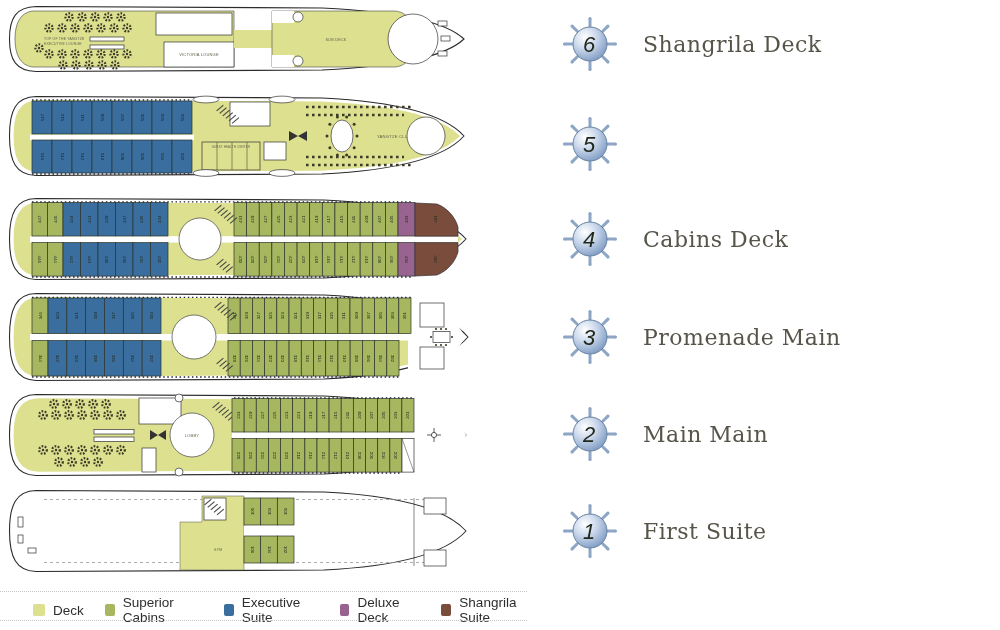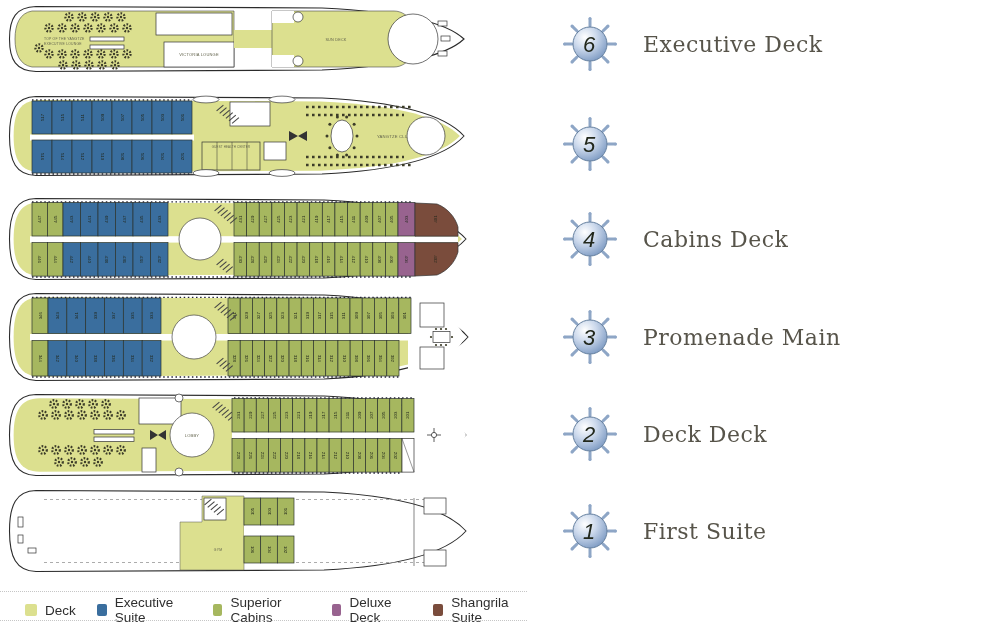--- a/index.html
+++ b/index.html
@@ -9,21 +9,21 @@
   .plan svg{display:block;}
   svg text{font-family:"Liberation Sans",sans-serif;fill:#22281c;}
   .room-label{fill:#62634c;letter-spacing:.2px;}
   .hull{fill:#ffffff;stroke:#2b2b2b;stroke-width:1.1;}
   .thin{stroke:#333;stroke-width:.7;fill:#fff;}
   .tick{stroke:#223;stroke-width:1.3;fill:none;}
   
   .deck-row{position:absolute;left:563px;display:flex;align-items:center;gap:26px;cursor:pointer;}
   .deck-name{font-family:"DejaVu Serif","Liberation Serif",serif;font-size:22px;color:#57544a;letter-spacing:.5px;}
   
-  #legend{position:absolute;left:0;top:595px;width:527px;display:flex;align-items:center;
+  #legend{position:absolute;left:8px;top:595px;width:527px;display:flex;align-items:center;
           padding-left:25px;column-gap:21px;box-sizing:border-box;}
   .legend-item{display:flex;align-items:center;gap:8px;}
   .legend-swatch{width:12px;height:12px;border-radius:2px;display:inline-block;}
   .legend-label{font-size:13.5px;color:#2e2e2e;}
   .dotted-sep{position:absolute;left:0;width:527px;border-top:1px dotted #c6c6c6;height:0;}
 </style>
 </head>
 <body>
 
 <div id="stage">
@@ -737,21 +737,21 @@
         <circle cx="45.031222920256965" cy="45.031222920256965" r="1.5" fill="#8ea6c6" stroke="none"></circle>
         <circle cx="27" cy="52.5" r="1.5" fill="#8ea6c6" stroke="none"></circle>
         <circle cx="8.968777079743038" cy="45.031222920256965" r="1.5" fill="#8ea6c6" stroke="none"></circle>
         <circle cx="1.5" cy="27.000000000000004" r="1.5" fill="#8ea6c6" stroke="none"></circle>
         <circle cx="8.968777079743035" cy="8.968777079743038" r="1.5" fill="#8ea6c6" stroke="none"></circle>
         <circle cx="26.999999999999996" cy="1.5" r="1.5" fill="#8ea6c6" stroke="none"></circle>
         <circle cx="45.03122292025696" cy="8.968777079743035" r="1.5" fill="#8ea6c6" stroke="none"></circle>
         <circle cx="27" cy="27" r="17" fill="url(#badgeGrad)" stroke="#65809f" stroke-width="1"></circle>
         <text x="26" y="34.5" font-size="22" text-anchor="middle" fill="#1d3a6b" font-style="italic" font-family="&quot;DejaVu Serif&quot;, serif">6</text>
       </svg>
-    <span class="deck-name">Executive Deck</span>
+    <span class="deck-name">Shangrila Deck</span>
   </div>
   <div class="deck-row" style="top:117px">
     <svg class="badge" width="54" height="54" viewBox="0 0 54 54">
         <g stroke="#8ea6c6" stroke-width="3" stroke-linecap="round">
           <line x1="45" y1="27" x2="52" y2="27"></line>
           <line x1="39.72792206135786" y1="39.72792206135786" x2="44.67766952966369" y2="44.67766952966369"></line>
           <line x1="27" y1="45" x2="27" y2="52"></line>
           <line x1="14.272077938642145" y1="39.72792206135786" x2="9.322330470336315" y2="44.67766952966369"></line>
           <line x1="9" y1="27.000000000000004" x2="2" y2="27.000000000000004"></line>
           <line x1="14.272077938642141" y1="14.272077938642145" x2="9.322330470336308" y2="9.322330470336315"></line>
@@ -836,21 +836,21 @@
         <circle cx="45.031222920256965" cy="45.031222920256965" r="1.5" fill="#8ea6c6" stroke="none"></circle>
         <circle cx="27" cy="52.5" r="1.5" fill="#8ea6c6" stroke="none"></circle>
         <circle cx="8.968777079743038" cy="45.031222920256965" r="1.5" fill="#8ea6c6" stroke="none"></circle>
         <circle cx="1.5" cy="27.000000000000004" r="1.5" fill="#8ea6c6" stroke="none"></circle>
         <circle cx="8.968777079743035" cy="8.968777079743038" r="1.5" fill="#8ea6c6" stroke="none"></circle>
         <circle cx="26.999999999999996" cy="1.5" r="1.5" fill="#8ea6c6" stroke="none"></circle>
         <circle cx="45.03122292025696" cy="8.968777079743035" r="1.5" fill="#8ea6c6" stroke="none"></circle>
         <circle cx="27" cy="27" r="17" fill="url(#badgeGrad)" stroke="#65809f" stroke-width="1"></circle>
         <text x="26" y="34.5" font-size="22" text-anchor="middle" fill="#1d3a6b" font-style="italic" font-family="&quot;DejaVu Serif&quot;, serif">2</text>
       </svg>
-    <span class="deck-name">Deck Deck</span>
+    <span class="deck-name">Main Main</span>
   </div>
   <div class="deck-row" style="top:504px">
     <svg class="badge" width="54" height="54" viewBox="0 0 54 54">
         <g stroke="#8ea6c6" stroke-width="3" stroke-linecap="round">
           <line x1="45" y1="27" x2="52" y2="27"></line>
           <line x1="39.72792206135786" y1="39.72792206135786" x2="44.67766952966369" y2="44.67766952966369"></line>
           <line x1="27" y1="45" x2="27" y2="52"></line>
           <line x1="14.272077938642145" y1="39.72792206135786" x2="9.322330470336315" y2="44.67766952966369"></line>
           <line x1="9" y1="27.000000000000004" x2="2" y2="27.000000000000004"></line>
           <line x1="14.272077938642141" y1="14.272077938642145" x2="9.322330470336308" y2="9.322330470336315"></line>
@@ -871,26 +871,26 @@
     <span class="deck-name">First Suite</span>
   </div>
 
   <div class="dotted-sep" style="top:591px"></div>
   <div id="legend">
     <div class="legend-item">
       <span class="legend-swatch" style="background: rgb(220, 224, 143);"></span>
       <span class="legend-label">Deck</span>
     </div>
     <div class="legend-item">
+      <span class="legend-swatch" style="background: rgb(166, 183, 95);"></span>
+      <span class="legend-label">Superior Cabins</span>
+    </div>
+    <div class="legend-item">
       <span class="legend-swatch" style="background: rgb(58, 110, 158);"></span>
       <span class="legend-label">Executive Suite</span>
-    </div>
-    <div class="legend-item">
-      <span class="legend-swatch" style="background: rgb(166, 183, 95);"></span>
-      <span class="legend-label">Superior Cabins</span>
     </div>
     <div class="legend-item">
       <span class="legend-swatch" style="background: rgb(152, 99, 143);"></span>
       <span class="legend-label">Deluxe Deck</span>
     </div>
     <div class="legend-item">
       <span class="legend-swatch" style="background: rgb(122, 76, 60);"></span>
       <span class="legend-label">Shangrila Suite</span>
     </div>
   </div>

